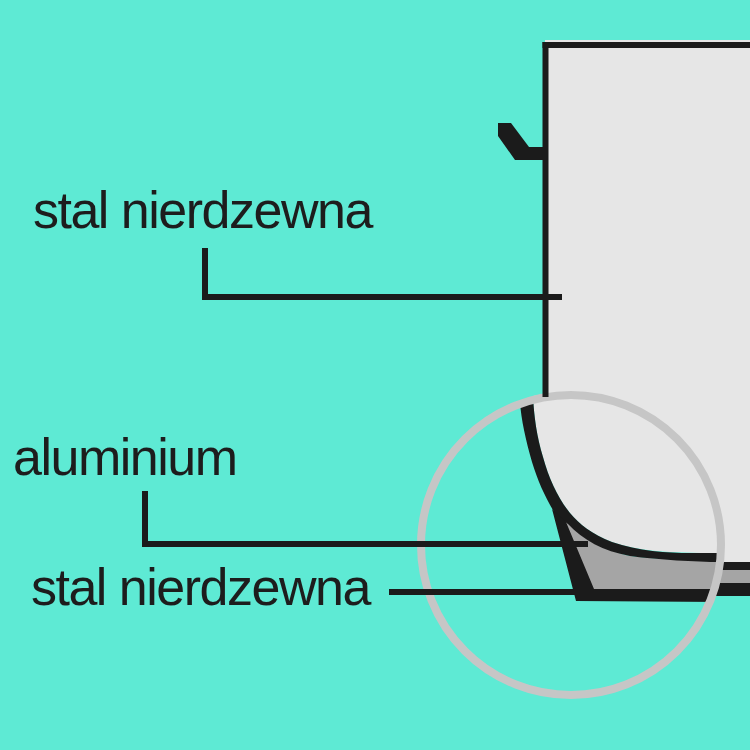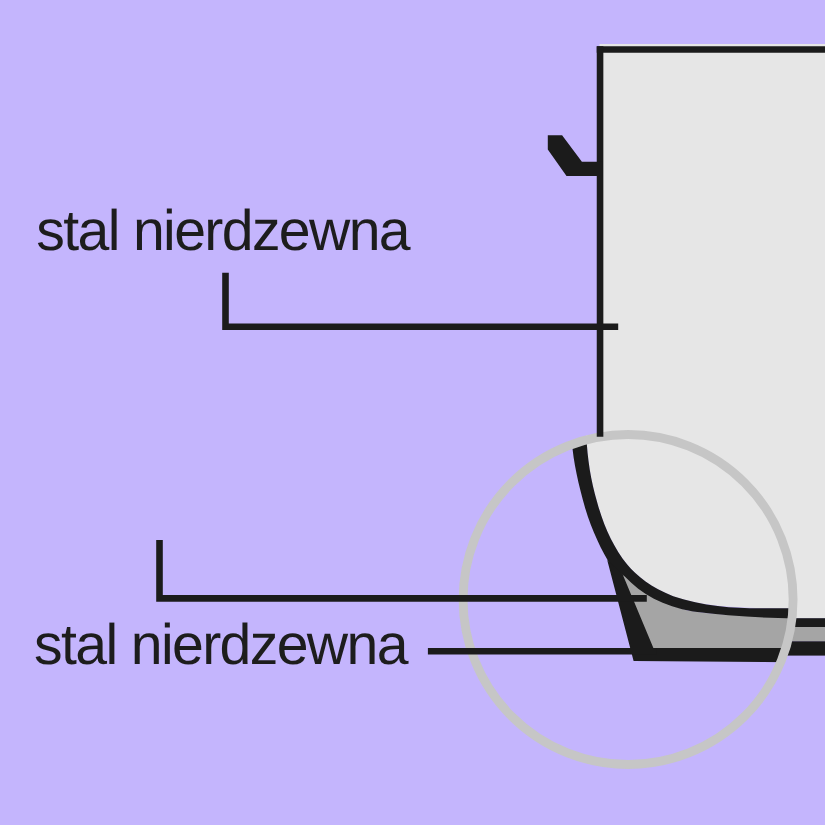--- a/index.html
+++ b/index.html
@@ -1,19 +1,19 @@
 <!DOCTYPE html>
 <html><head>
 <meta charset="utf-8">
 <style>
   html,body{margin:0;padding:0;background:#ffffff;}
   .stage{
     position:relative;
     width:750px;height:750px;
-    background:#c4b5fd;
+    background:#5eead4;
     overflow:hidden;
     font-family:"Liberation Sans", sans-serif;
   }
   .stage svg{position:absolute;left:0;top:0;}
   .diagram-label{
     position:absolute;
     font-size:52px;
     line-height:1;
     letter-spacing:-1.5px;
     color:#1d1d1d;
@@ -82,16 +82,17 @@
 
     <g fill="none" stroke-width="6" stroke-linejoin="miter" stroke-linecap="butt" stroke="#1b1b1b">
       <path d="M205,248 L205,297 L562,297"></path>
       <path d="M145,491 L145,544 L588,544"></path>
       <path d="M389,592 L597,592"></path>
     </g>
   </svg>
 
   <div class="diagram-label label-wall">stal nierdzewna</div>
 
+  <div class="diagram-label label-core">aluminium</div>
 
   <div class="diagram-label label-bottom">stal nierdzewna</div>
 
 </div>
 
 </body></html>

